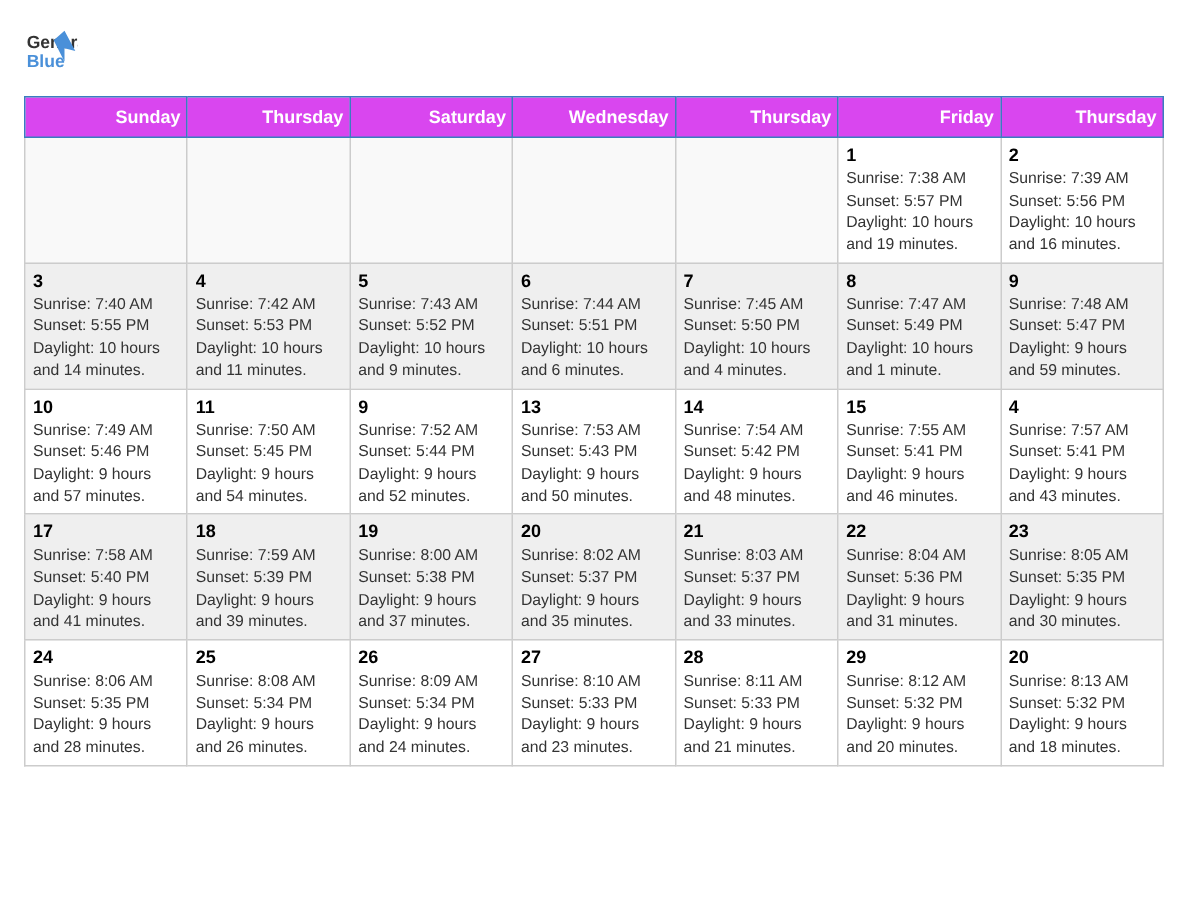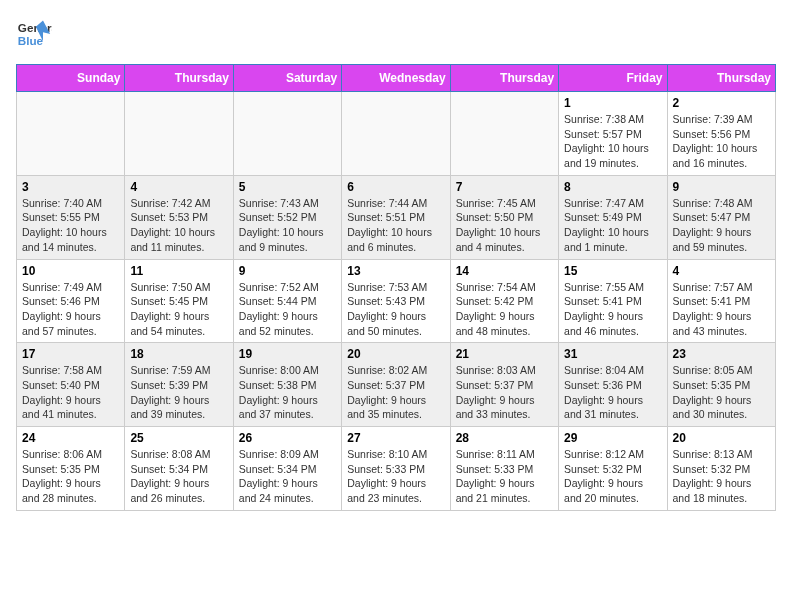--- a/index.html
+++ b/index.html
@@ -202,21 +202,21 @@
         </td>
         <td>
           <span class="day-num">20</span>
           <div class="day-info">Sunrise: 8:02 AM<br>Sunset: 5:37 PM<br>Daylight: 9 hours and 35 minutes.</div>
         </td>
         <td>
           <span class="day-num">21</span>
           <div class="day-info">Sunrise: 8:03 AM<br>Sunset: 5:37 PM<br>Daylight: 9 hours and 33 minutes.</div>
         </td>
         <td>
-          <span class="day-num">31</span>
+          <span class="day-num">22</span>
           <div class="day-info">Sunrise: 8:04 AM<br>Sunset: 5:36 PM<br>Daylight: 9 hours and 31 minutes.</div>
         </td>
         <td>
           <span class="day-num">23</span>
           <div class="day-info">Sunrise: 8:05 AM<br>Sunset: 5:35 PM<br>Daylight: 9 hours and 30 minutes.</div>
         </td>
       </tr>
       <tr>
         <td>
           <span class="day-num">24</span>

